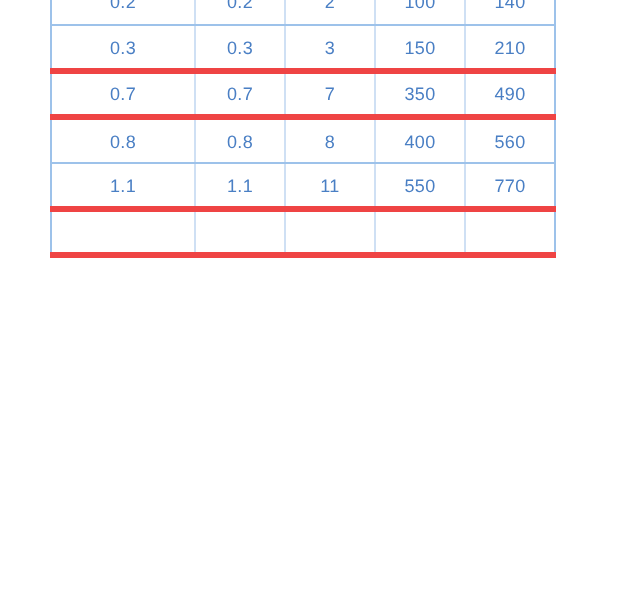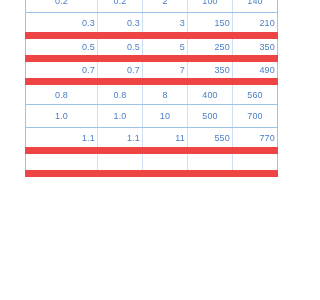--- a/index.html
+++ b/index.html
@@ -53,22 +53,21 @@
     color: #4a7fc4;
     border-right: 1px solid #cfe0f4;
     border-bottom: 1px solid #9dc2ea;
     padding: 0 2px;
     white-space: nowrap;
     background: #ffffff;
   }
 
   
   table.data-table tr.alt td {
-    border-bottom: 7px solid #ef4444;
-    text-align: right;
+    border-bottom: 3px solid #ef4444;
   }
 
   table.data-table td:last-child {
     border-right: 1px solid #9dc2ea;
   }
 
   table.data-table tr td:first-child {
     border-left: 1px solid #9dc2ea;
   }
 
@@ -98,46 +97,32 @@
             <td>140</td>
           </tr>
           <tr class="alt">
             <td>0.3</td>
             <td>0.3</td>
             <td>3</td>
             <td>150</td>
             <td>210</td>
           </tr>
           <tr class="alt">
-            <td>0.5</td>
-            <td>0.5</td>
-            <td>5</td>
-            <td>250</td>
-            <td>350</td>
-          </tr>
-          <tr class="alt">
             <td>0.7</td>
             <td>0.7</td>
             <td>7</td>
             <td>350</td>
             <td>490</td>
           </tr>
           <tr>
             <td>0.8</td>
             <td>0.8</td>
             <td>8</td>
             <td>400</td>
             <td>560</td>
-          </tr>
-          <tr>
-            <td>1.0</td>
-            <td>1.0</td>
-            <td>10</td>
-            <td>500</td>
-            <td>700</td>
           </tr>
           <tr class="alt">
             <td>1.1</td>
             <td>1.1</td>
             <td>11</td>
             <td>550</td>
             <td>770</td>
           </tr>
           <tr class="alt">
             <td></td>

